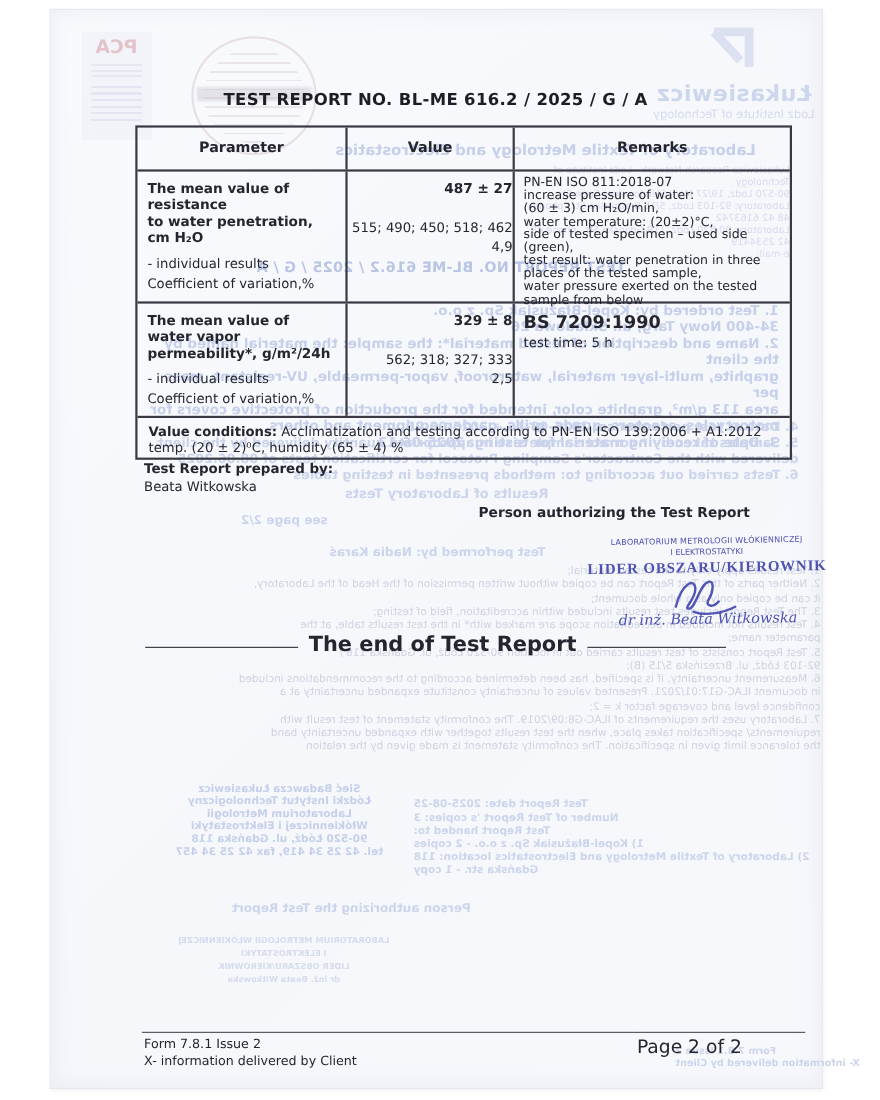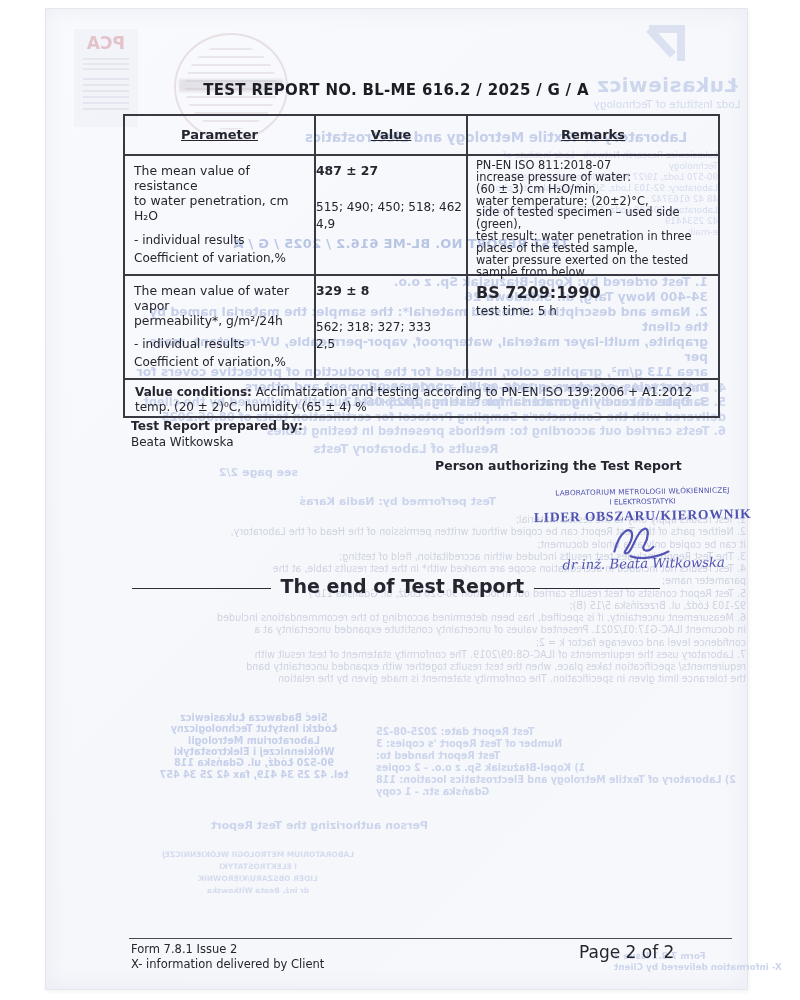--- a/index.html
+++ b/index.html
@@ -41,29 +41,29 @@
   .luka-sub{font-size:10.5px;color:#d3daee;margin-top:1px;}
   
   .front{position:absolute;inset:0;z-index:2;color:#25252f;}
   .rpt-title{position:absolute;left:50px;top:72px;width:600px;text-align:center;
     font-weight:bold;font-size:15px;letter-spacing:.3px;color:#1d1d26;}
   .tbl{position:absolute;left:77px;top:105px;width:597px;border:2px solid #393943;box-sizing:border-box;}
   .trow{display:flex;border-bottom:2px solid #393943;box-sizing:border-box;align-items:stretch;}
   .trow:last-child{border-bottom:none;}
   .cell{box-sizing:border-box;}
   .c1{width:191px;border-right:2px solid #393943;}
-  .c2{width:152px;border-right:2px solid #393943;text-align:left;}
+  .c2{width:152px;border-right:2px solid #393943;text-align:right;}
   .c3{flex:1;}
-  .hrow{height:40px;text-decoration:underline;}
+  .hrow{height:40px;}
   .hcell{font-weight:bold;font-size:13px;text-align:center;padding-top:11px;}
   .r1{height:120px;}
   .r2{height:104px;}
   .crow{height:36px;}
   .pcell{padding:7px 9px 0 9px;}
-  .p-title{font-weight:normal;font-size:12.4px;line-height:1.22;margin-bottom:9px;white-space:pre-line;}
+  .p-title{font-weight:bold;font-size:12.4px;line-height:1.22;margin-bottom:9px;white-space:pre-line;}
   .p-line{font-size:12px;margin-bottom:4px;}
   .vcell{padding-top:7px;font-size:12px;}
   .v-mean{font-weight:bold;font-size:12.4px;margin-bottom:22px;}
   .v-ind{margin-bottom:3px;}
   .rcell1{padding:4px 8px;font-size:11.4px;line-height:1.04;white-space:pre-line;}
   .rcell2{padding:7px 8px;}
   .r-std{font-weight:bold;font-size:16px;margin-bottom:2px;}
   .r-det{font-size:12px;}
   .ccell{padding:5px 10px;font-size:12px;line-height:1.28;}
   .cond-label{font-weight:bold;}

